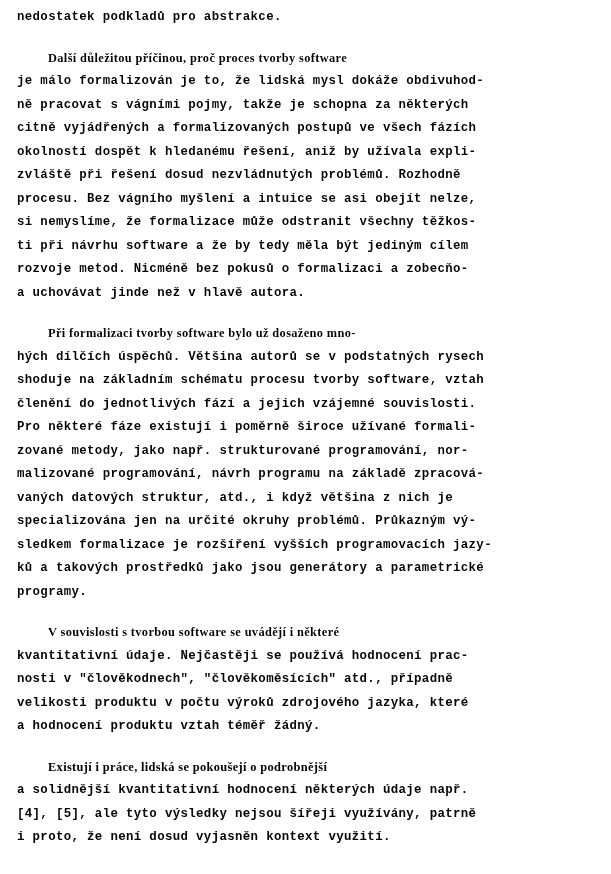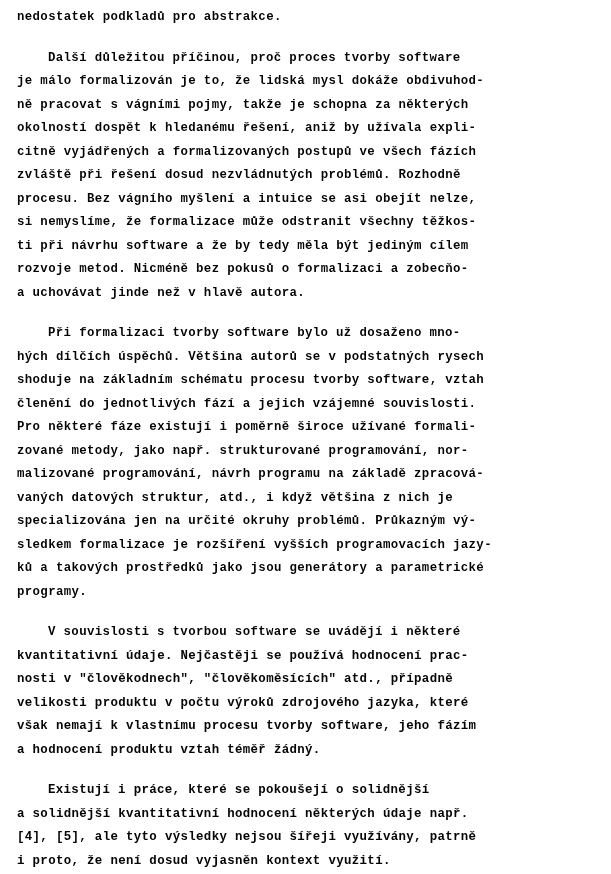--- a/index.html
+++ b/index.html
@@ -39,41 +39,42 @@
     font-size: 12.4px;
     line-height: 23.5px;
     letter-spacing: 0.35px;
     color: #111111;
     white-space: pre;
     font-weight: 700;
     -webkit-font-smoothing: none;
   }
   .indent {
     padding-left: 31px;
+    font-family: Liberation Serif, serif;
   }
   .scan {
     filter: contrast(1.12) saturate(0);
   }
 </style>
 </head>
 <body>
 
 <div id="page" class="scan">
   <div class="doc-body">
 
     <div class="para">
       <div class="line">nedostatek podkladů pro abstrakce.</div>
     </div>
 
     <div class="para">
       <div class="line indent">Další důležitou příčinou, proč proces tvorby software</div>
       <div class="line">je málo formalizován je to, že lidská mysl dokáže obdivuhod-</div>
       <div class="line">ně pracovat s vágními pojmy, takže je schopna za některých</div>
+      <div class="line">citně vyjádřených a formalizovaných postupů ve všech fázích</div>
       <div class="line">okolností dospět k hledanému řešení, aniž by užívala expli-</div>
-      <div class="line">citně vyjádřených a formalizovaných postupů ve všech fázích</div>
       <div class="line">zvláště při řešení dosud nezvládnutých problémů. Rozhodně</div>
       <div class="line">procesu. Bez vágního myšlení a intuice se asi obejít nelze,</div>
       <div class="line">si nemyslíme, že formalizace může odstranit všechny těžkos-</div>
       <div class="line">ti při návrhu software a že by tedy měla být jediným cílem</div>
       <div class="line">rozvoje metod. Nicméně bez pokusů o formalizaci a zobecňo-</div>
       <div class="line">a uchovávat jinde než v hlavě autora.</div>
     </div>
 
     <div class="para">
       <div class="line indent">Při formalizaci tvorby software bylo už dosaženo mno-</div>
@@ -88,25 +89,24 @@
       <div class="line">sledkem formalizace je rozšíření vyšších programovacích jazy-</div>
       <div class="line">ků a takových prostředků jako jsou generátory a parametrické</div>
       <div class="line">programy.</div>
     </div>
 
     <div class="para">
       <div class="line indent">V souvislosti s tvorbou software se uvádějí i některé</div>
       <div class="line">kvantitativní údaje. Nejčastěji se používá hodnocení prac-</div>
       <div class="line">nosti v "člověkodnech", "člověkoměsících" atd., případně</div>
       <div class="line">velikosti produktu v počtu výroků zdrojového jazyka, které</div>
-      <div class="line">však nemají k vlastnímu procesu tvorby software, jeho fázím</div>
       <div class="line">a hodnocení produktu vztah téměř žádný.</div>
     </div>
 
     <div class="para">
-      <div class="line indent">Existují i práce, které se pokoušejí o solidnější</div>
+      <div class="line indent">Existují i práce, lidská se pokoušejí o podrobnější</div>
       <div class="line">a solidnější kvantitativní hodnocení některých údaje např.</div>
       <div class="line">[4], [5], ale tyto výsledky nejsou šířeji využívány, patrně</div>
       <div class="line">i proto, že není dosud vyjasněn kontext využití.</div>
     </div>
 
   </div>
 </div>
 
 </body></html>

